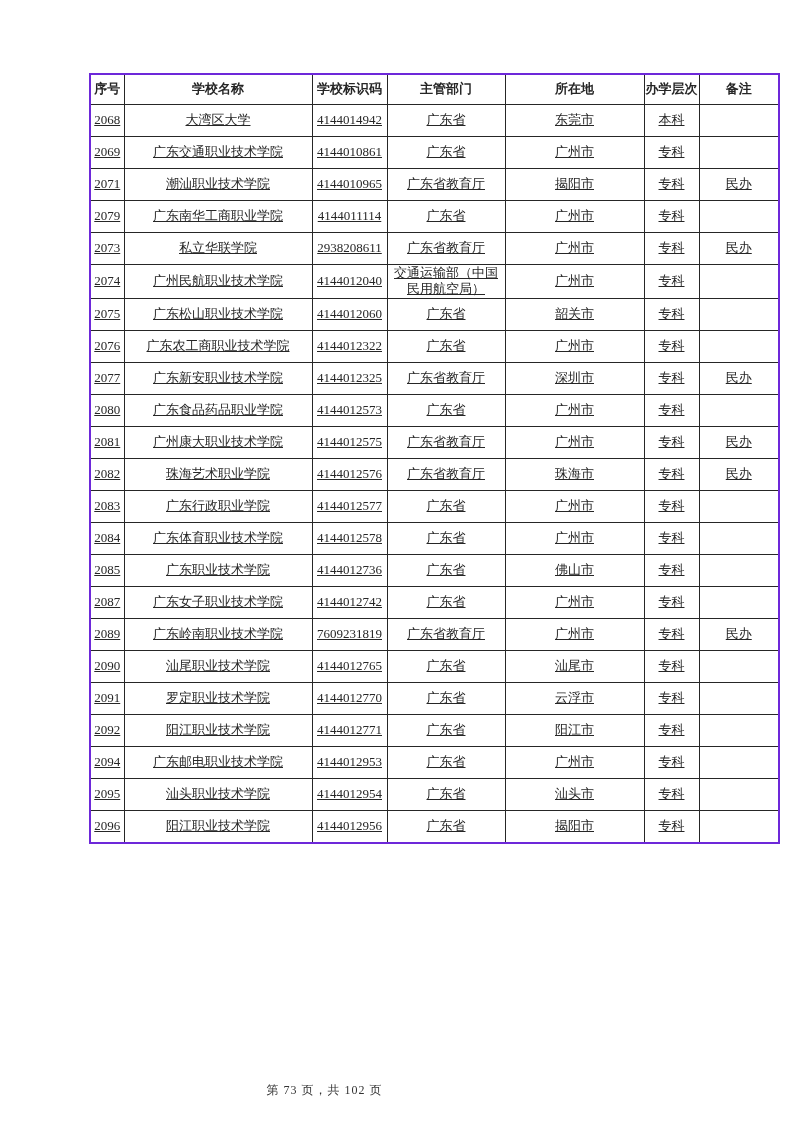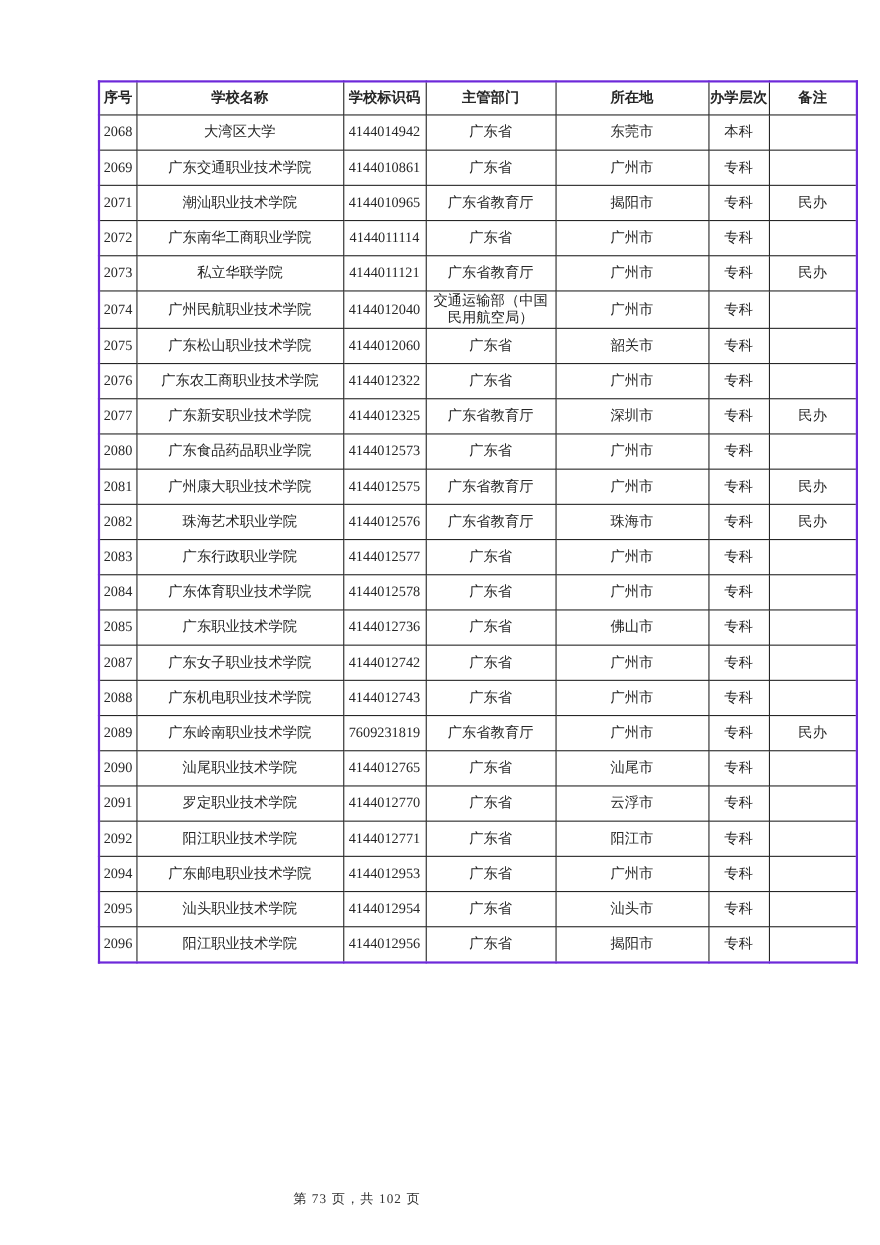--- a/index.html
+++ b/index.html
@@ -38,20 +38,21 @@
     word-break: break-all;
   }
   table.doc-table thead tr {
     height: 30px;
   }
   table.doc-table th {
     font-weight: bold;
   }
   table.doc-table tbody tr {
     height: 32px;
+    text-decoration: underline;
   }
   .footer {
     position: absolute;
     left: 0;
     top: 1082px;
     width: 649px;
     text-align: center;
     font-size: 12px;
     color: #333333;
     letter-spacing: 1px;
@@ -105,32 +106,32 @@
         <tr>
           <td>2071</td>
           <td>潮汕职业技术学院</td>
           <td>4144010965</td>
           <td>广东省教育厅</td>
           <td>揭阳市</td>
           <td>专科</td>
           <td>民办</td>
         </tr>
         <tr>
-          <td>2072</td>
+          <td>2079</td>
           <td>广东南华工商职业学院</td>
           <td>4144011114</td>
           <td>广东省</td>
           <td>广州市</td>
           <td>专科</td>
           <td></td>
         </tr>
         <tr>
           <td>2073</td>
           <td>私立华联学院</td>
-          <td>4144011121</td>
+          <td>2938208611</td>
           <td>广东省教育厅</td>
           <td>广州市</td>
           <td>专科</td>
           <td>民办</td>
         </tr>
         <tr>
           <td>2074</td>
           <td>广州民航职业技术学院</td>
           <td>4144012040</td>
           <td>交通运输部（中国民用航空局）</td>
@@ -222,29 +223,20 @@
         <tr>
           <td>2087</td>
           <td>广东女子职业技术学院</td>
           <td>4144012742</td>
           <td>广东省</td>
           <td>广州市</td>
           <td>专科</td>
           <td></td>
         </tr>
         <tr>
-          <td>2088</td>
-          <td>广东机电职业技术学院</td>
-          <td>4144012743</td>
-          <td>广东省</td>
-          <td>广州市</td>
-          <td>专科</td>
-          <td></td>
-        </tr>
-        <tr>
           <td>2089</td>
           <td>广东岭南职业技术学院</td>
           <td>7609231819</td>
           <td>广东省教育厅</td>
           <td>广州市</td>
           <td>专科</td>
           <td>民办</td>
         </tr>
         <tr>
           <td>2090</td>

